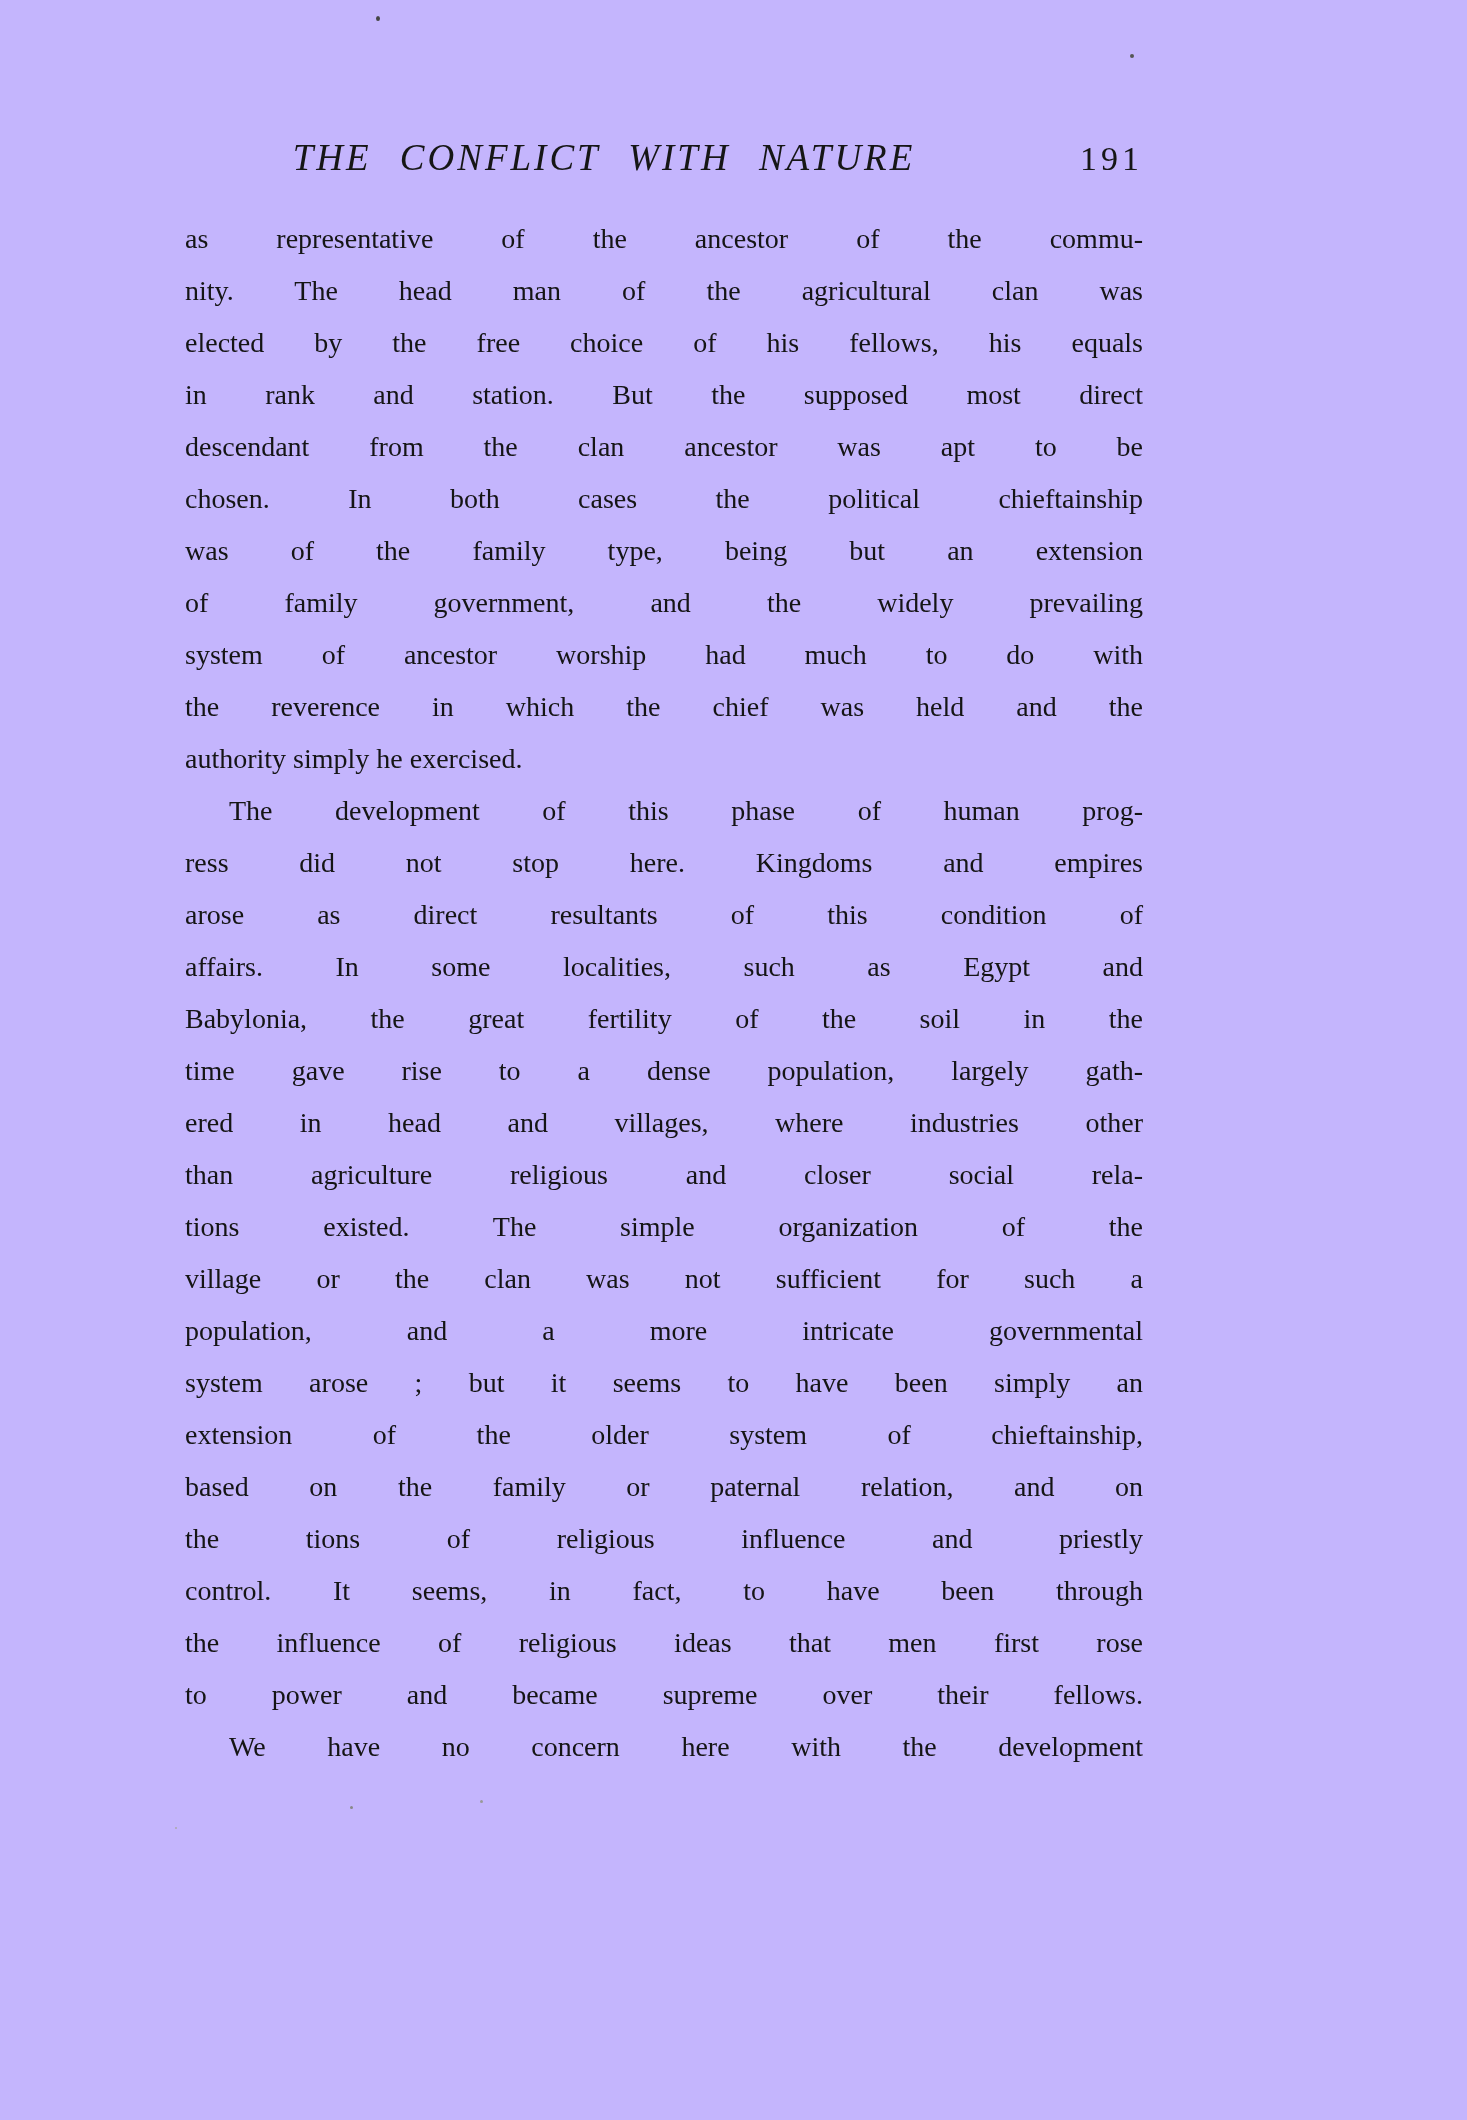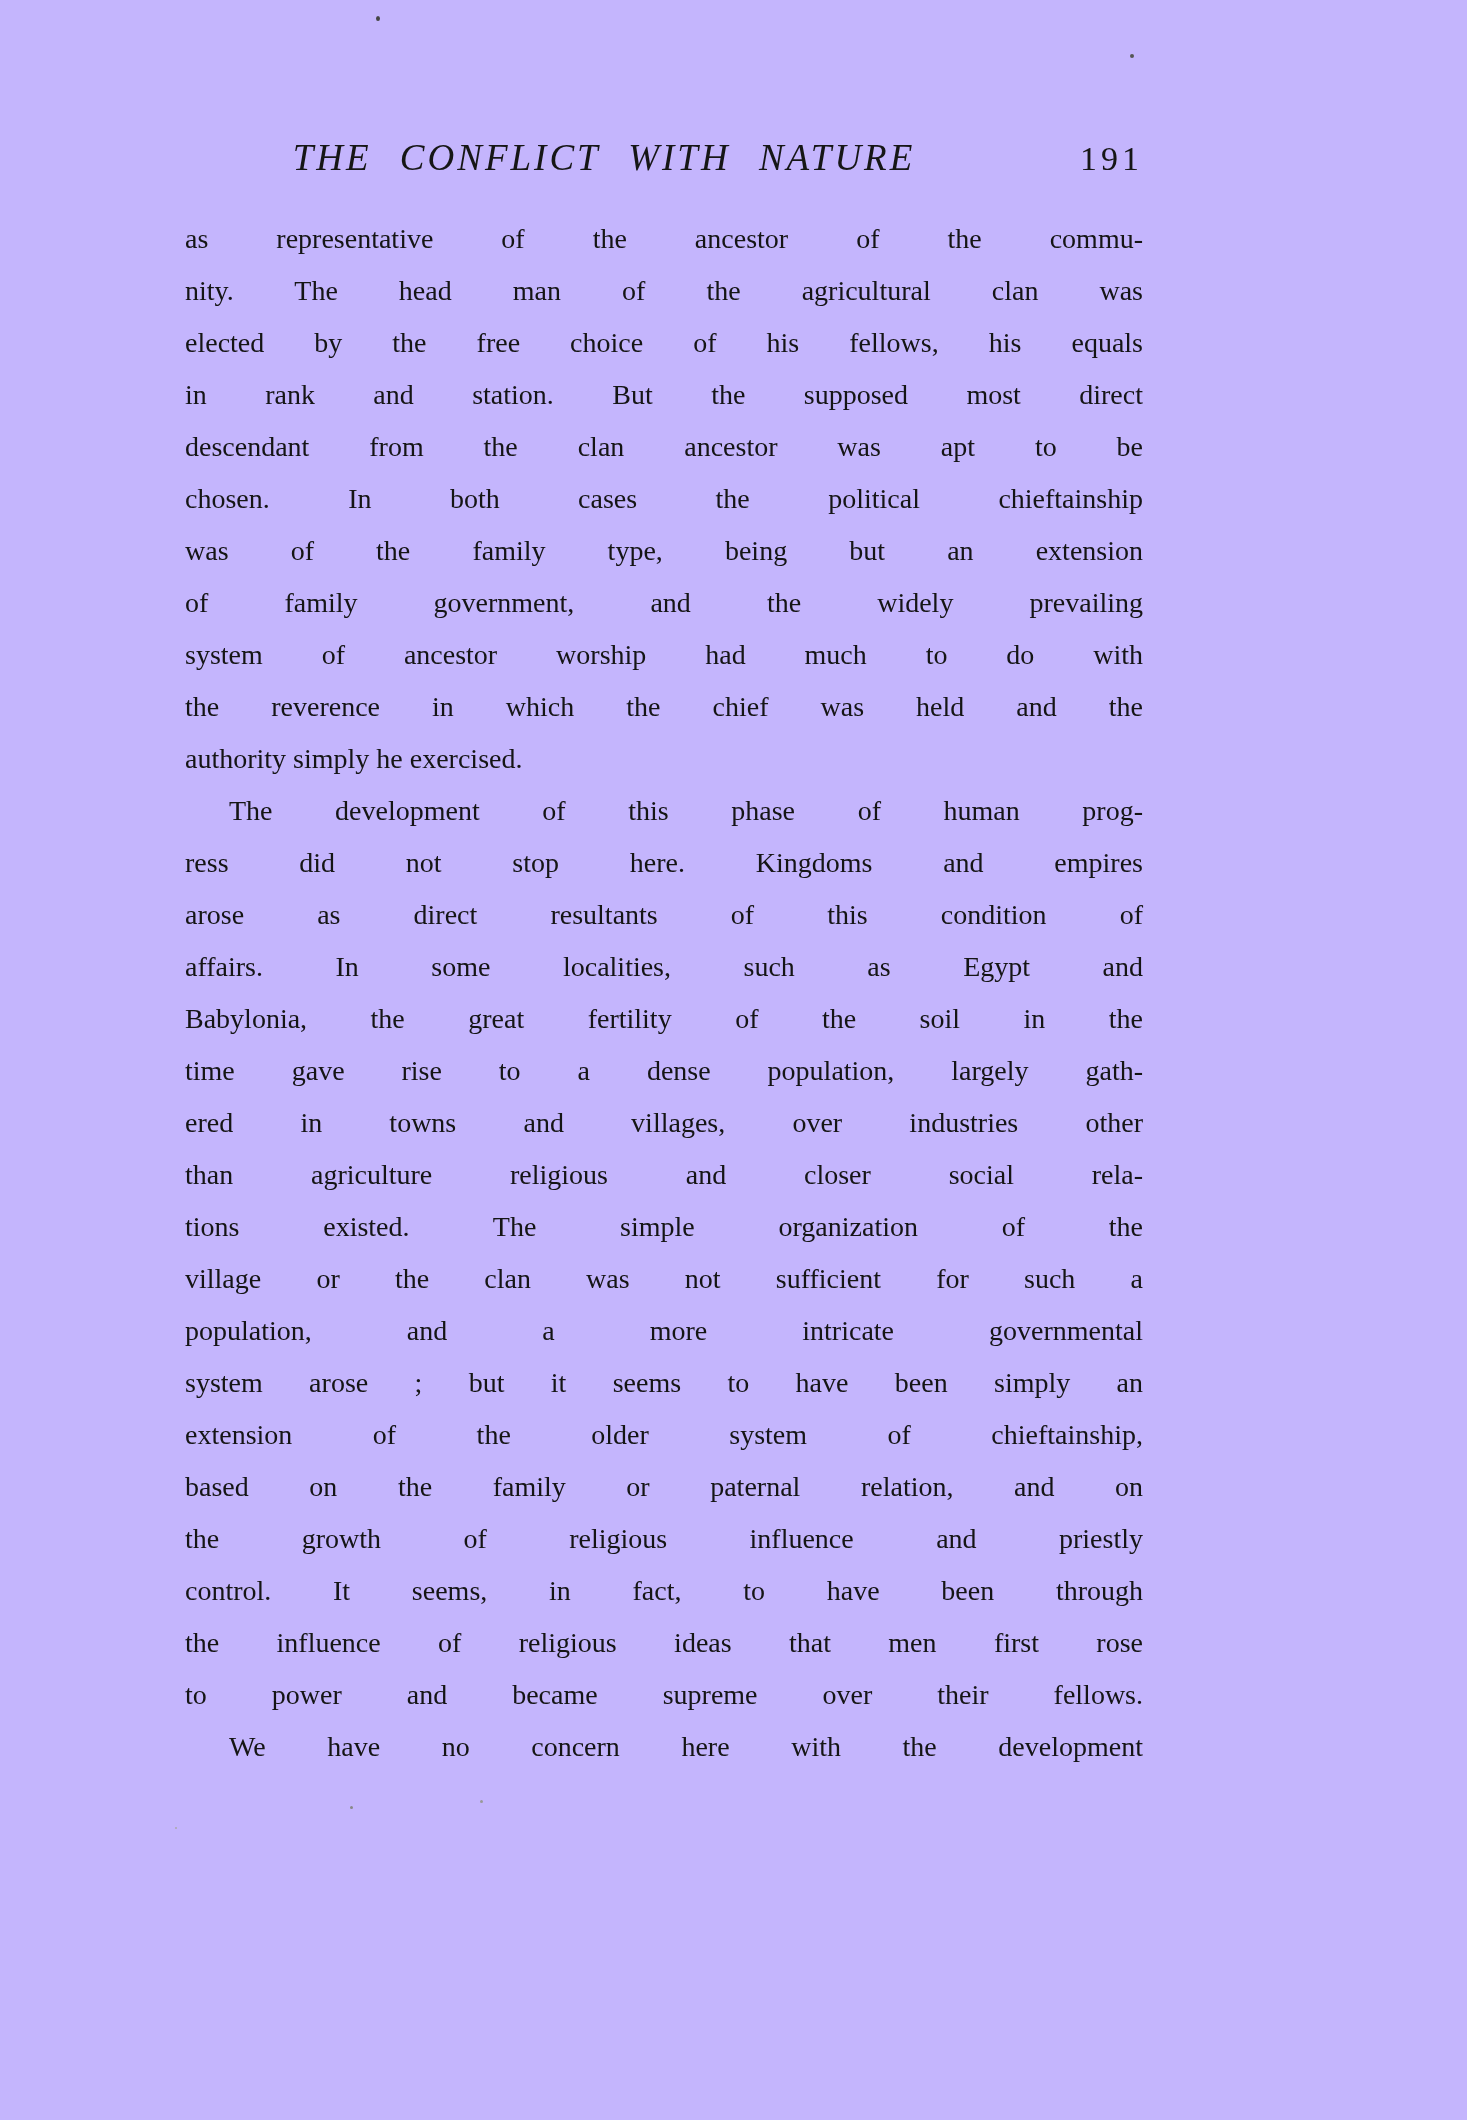--- a/index.html
+++ b/index.html
@@ -90,29 +90,29 @@
       <div class="line">of family government, and the widely prevailing</div>
       <div class="line">system of ancestor worship had much to do with</div>
       <div class="line">the reverence in which the chief was held and the</div>
       <div class="line para-end">authority simply he exercised.</div>
       <div class="line indent">The development of this phase of human prog-</div>
       <div class="line">ress did not stop here. Kingdoms and empires</div>
       <div class="line">arose as direct resultants of this condition of</div>
       <div class="line">affairs. In some localities, such as Egypt and</div>
       <div class="line">Babylonia, the great fertility of the soil in the</div>
       <div class="line">time gave rise to a dense population, largely gath-</div>
-      <div class="line">ered in towns and villages, over industries other</div>
+      <div class="line">ered in head and villages, where industries other</div>
       <div class="line">than agriculture religious and closer social rela-</div>
       <div class="line">tions existed. The simple organization of the</div>
       <div class="line">village or the clan was not sufficient for such a</div>
       <div class="line">population, and a more intricate governmental</div>
       <div class="line">system arose ; but it seems to have been simply an</div>
       <div class="line">extension of the older system of chieftainship,</div>
       <div class="line">based on the family or paternal relation, and on</div>
-      <div class="line">the growth of religious influence and priestly</div>
+      <div class="line">the tions of religious influence and priestly</div>
       <div class="line">control. It seems, in fact, to have been through</div>
       <div class="line">the influence of religious ideas that men first rose</div>
       <div class="line">to power and became supreme over their fellows.</div>
       <div class="line indent">We have no concern here with the development</div>
     </div>
 
   <div class="speck" style="left:376px; top:16px; width:4px; height:5px;"></div>
   <div class="speck" style="left:1130px; top:54px; width:4px; height:4px; background:#555;"></div>
   <div class="speck" style="left:350px; top:1806px; width:3px; height:3px; background:#888;"></div>
   <div class="speck" style="left:480px; top:1800px; width:3px; height:3px; background:#999;"></div>

